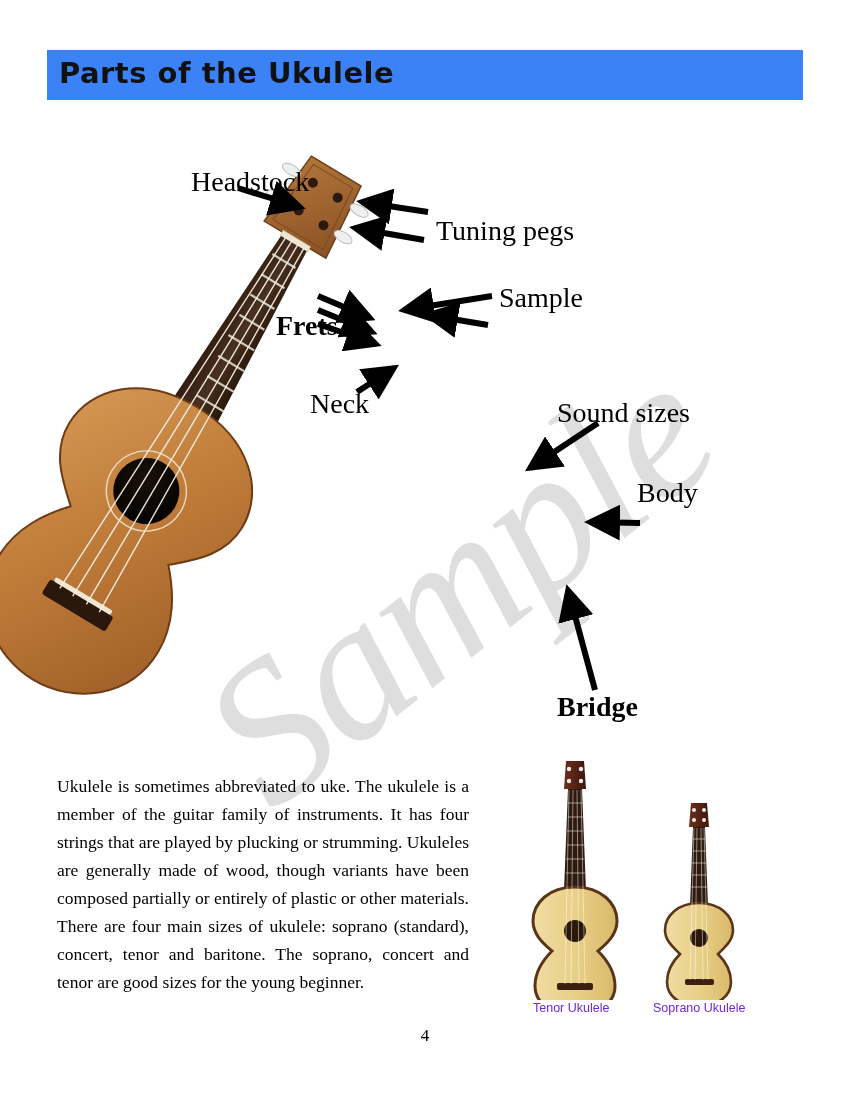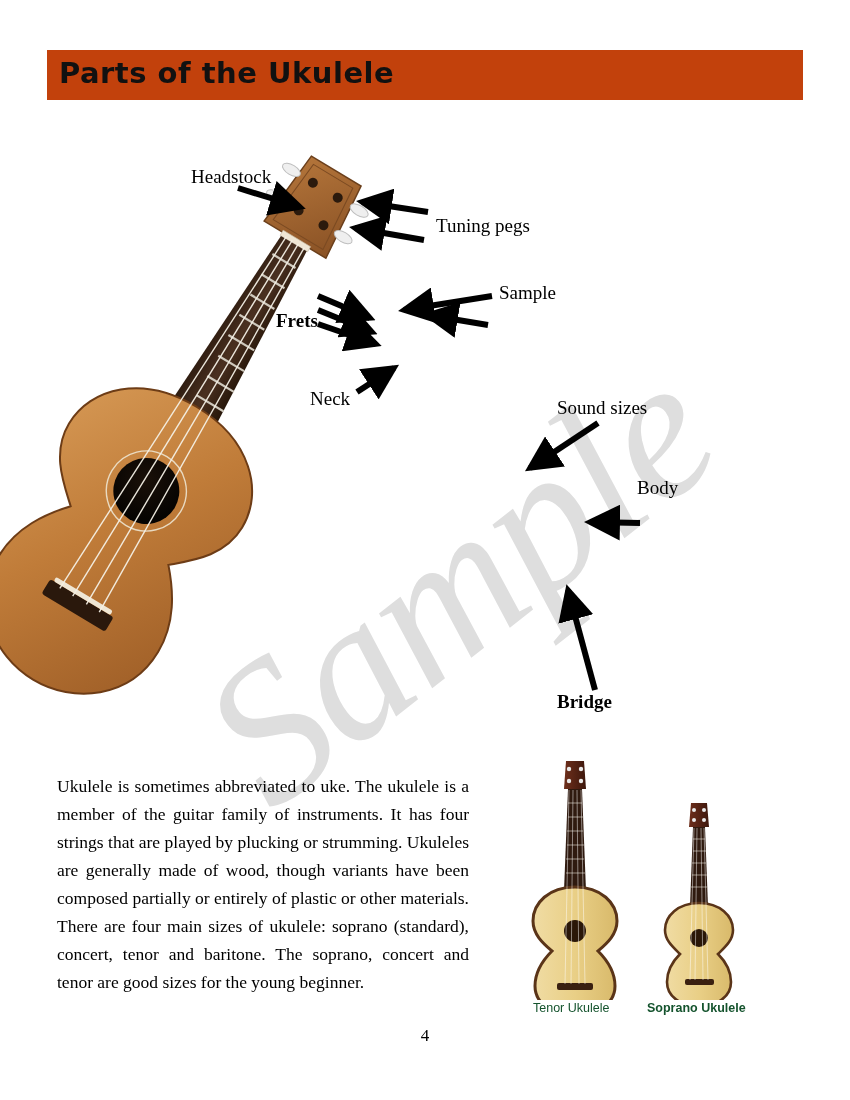--- a/index.html
+++ b/index.html
@@ -47,21 +47,21 @@
     letter-spacing: -2px;
   }
 
   
   .title-bar {
     position: absolute;
     left: 47px;
     top: 50px;
     width: 756px;
     height: 50px;
-    background: #c2410c;
+    background: #3b82f6;
     z-index: 3;
   }
   .title-bar .title-text {
     position: absolute;
     left: 12px;
     top: 6px;
     font-family: "DejaVu Sans", sans-serif;
     font-size: 29px;
     font-weight: bold;
     letter-spacing: 0.5px;
@@ -77,21 +77,21 @@
     height: 640px;
     z-index: 2;
   }
   .illustration svg {
     display: block;
   }
 
   .label {
     position: absolute;
     font-family: "Liberation Serif", serif;
-    font-size: 19px;
+    font-size: 28px;
     color: #000;
     white-space: nowrap;
     z-index: 4;
   }
 
   
   .body-text {
     position: absolute;
     left: 57px;
     top: 772px;
@@ -110,25 +110,25 @@
     left: 505px;
     top: 755px;
     width: 290px;
     height: 260px;
     z-index: 4;
   }
   .fig-caption {
     position: absolute;
     font-family: "Liberation Sans", sans-serif;
     font-size: 12.5px;
-    color: #14532d;
+    color: #6d28d9;
     white-space: nowrap;
   }
   .cap-tenor { left: 28px; top: 246px; }
-  .cap-soprano { left: 142px; top: 246px; font-weight: bold; }
+  .cap-soprano { left: 148px; top: 246px; }
 
   
   .page-number {
     position: absolute;
     left: 0;
     top: 1026px;
     width: 850px;
     text-align: center;
     font-family: "Liberation Serif", serif;
     font-size: 17px;

